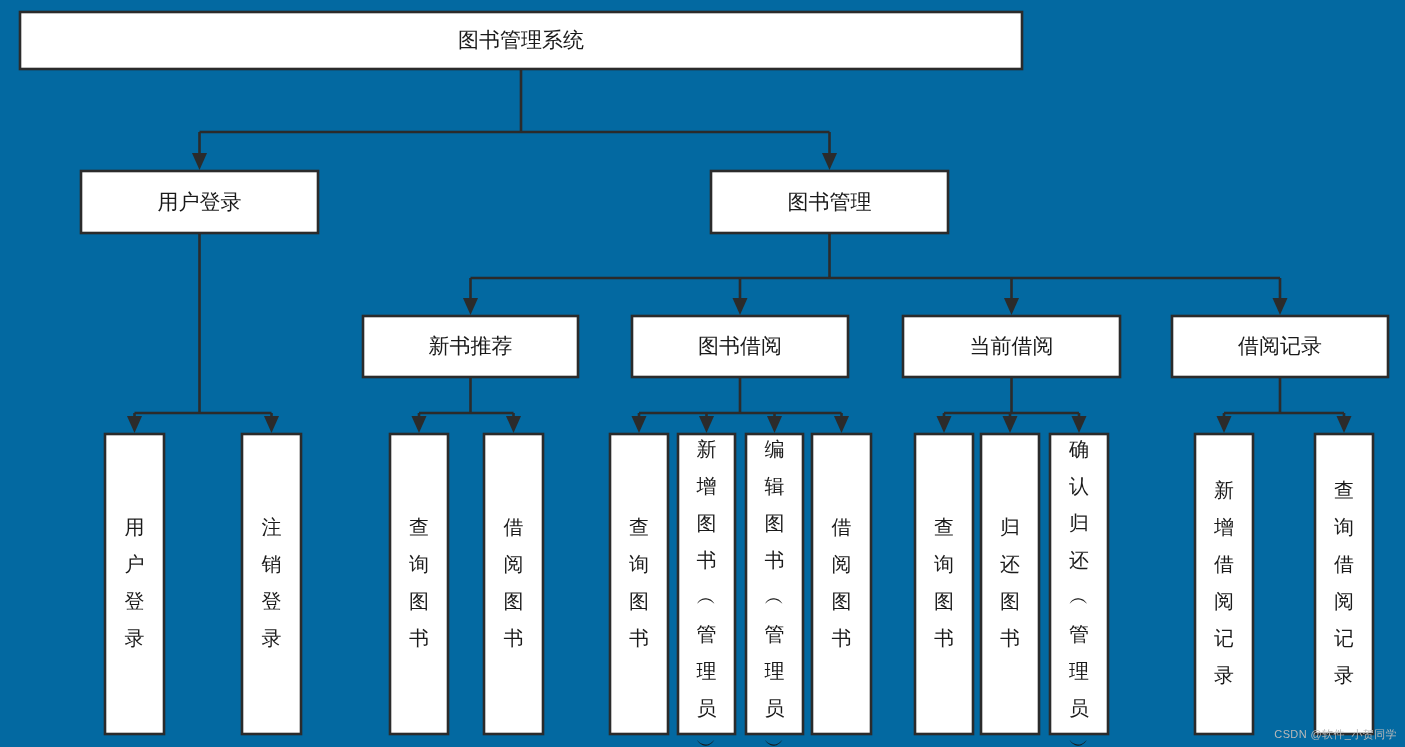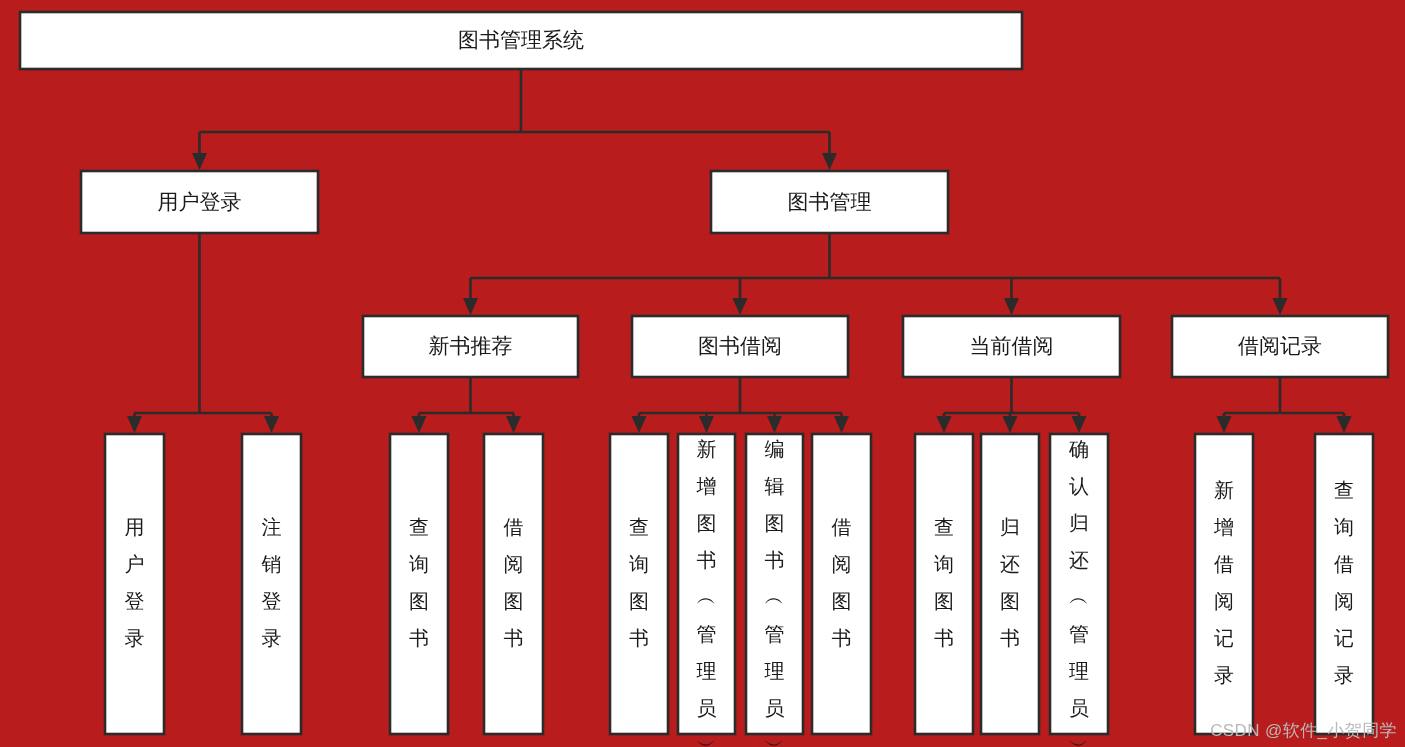--- a/index.html
+++ b/index.html
@@ -1,20 +1,20 @@
 <!DOCTYPE html>
 <html><head>
 <meta charset="utf-8">
 <style>
   html,body{margin:0;padding:0;background:#ffffff;}
   body{
     font-family:"Liberation Sans","DejaVu Sans",sans-serif;
     width:1405px;height:747px;overflow:hidden;
   }
-  #stage{position:relative;width:1405px;height:747px;background:#b91c1c;}
+  #stage{position:relative;width:1405px;height:747px;background:#0369a1;}
   svg#diagram{position:absolute;left:0;top:0;width:1405px;height:747px;display:block;}
   .node-rect{fill:#ffffff;stroke:#2b2b2b;stroke-width:2.6;}
   .edge{fill:none;stroke:#2b2b2b;stroke-width:2.6;stroke-linecap:butt;}
   .arrow-head{fill:#2b2b2b;stroke:none;}
   .node-label{
     fill:#1a1a1a;
     font-family:"Liberation Sans","DejaVu Sans",sans-serif;
     font-size:21px;
     text-anchor:middle;
     dominant-baseline:middle;
@@ -24,21 +24,21 @@
     fill:#1a1a1a;
     font-family:"Liberation Sans","DejaVu Sans",sans-serif;
     font-size:20px;
     text-anchor:middle;
     white-space:pre;
   }
   .watermark{
     position:absolute;
     right:8px;bottom:5px;
     color:#b9b9b9;
-    font-size:17px;
+    font-size:11px;
     font-family:"Liberation Sans","DejaVu Sans",sans-serif;
     letter-spacing:0.4px;
     user-select:none;
   }
 </style>
 </head>
 <body>
 
 <div id="stage">
   <svg id="diagram" viewBox="0 0 1405 747">

